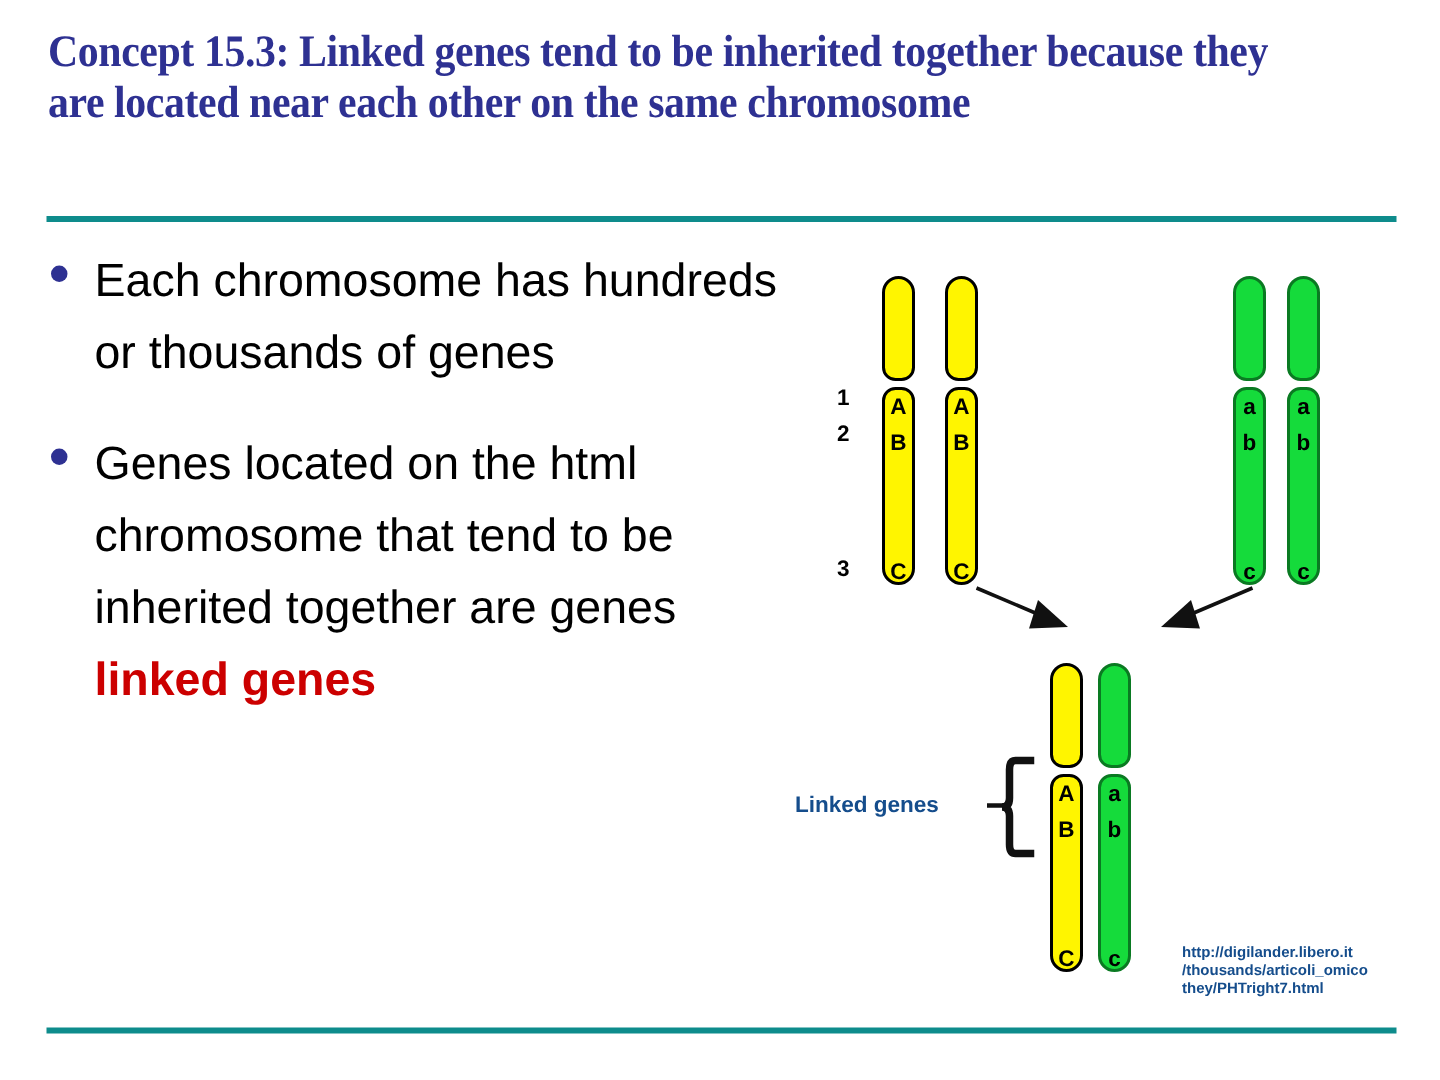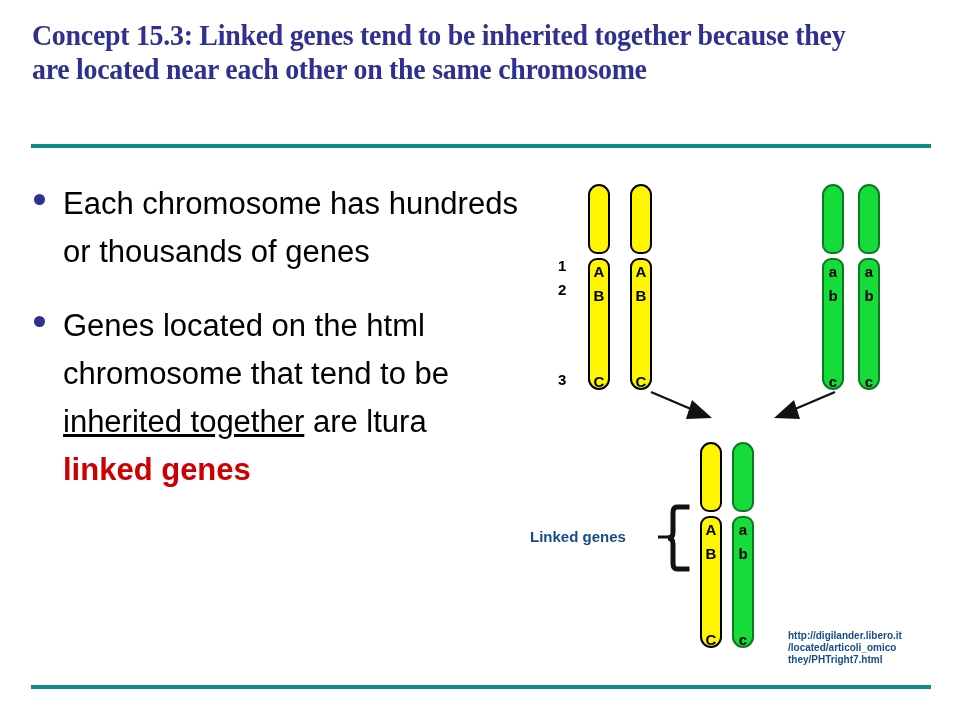--- a/index.html
+++ b/index.html
@@ -43,21 +43,21 @@
     height: 4px;
     background: #0E8C8C;
   }
   .rule-top { top: 144px; }
   .rule-bottom { top: 685px; }
 
   
   .bullets {
     position: absolute;
     left: 28px;
-    top: 180px;
+    top: 163px;
     width: 490px;
   }
   .bullet-row {
     position: relative;
     display: block;
     padding-left: 35px;
     margin-bottom: 26px;
   }
   .bullet-dot {
     position: absolute;
@@ -67,21 +67,21 @@
     height: 11px;
     border-radius: 50%;
     background: #2E3192;
   }
   .bullet-text {
     font-family: "Liberation Sans", sans-serif;
     font-size: 31px;
     line-height: 48px;
     color: #000000;
   }
-  .u { text-decoration: underline; text-underline-offset: 2px; margin-top: 24px; }
+  .u { text-underline-offset: 2px; margin-top: 24px; }
   .kw {
     color: #CC0000;
     font-weight: bold;
   }
 
   
   .figure {
     position: absolute;
     left: 510px;
     top: 160px;
@@ -178,21 +178,21 @@
 
   <div class="bullets">
 
     <div class="bullet-row">
       <span class="bullet-dot"></span>
       <span class="bullet-text">Each chromosome has hundreds or thousands of genes</span>
     </div>
 
     <div class="bullet-row">
       <span class="bullet-dot"></span>
-      <span class="bullet-text"><span>Genes located on the html chromosome that tend to be </span><span class="u">inherited together</span><span> are ltura </span><span class="kw">linked genes</span></span>
+      <span class="bullet-text"><span>Genes located on the html chromosome that tend to be </span><span class="u">inherited together</span><span> are genes </span><span class="kw">linked genes</span></span>
     </div>
 
   </div>
 
   <div class="figure">
 
     <div class="num" style="left:48px; top:98px;">1</div>
     <div class="num" style="left:48px; top:122px;">2</div>
     <div class="num" style="left:48px; top:212px;">3</div>
 
@@ -261,21 +261,21 @@
       <path d="M22 3 L12 3 Q8 3 8 9 L8 28 Q8 34 3 34 Q8 34 8 40 L8 59 Q8 65 12 65 L22 65" fill="none" stroke="#111" stroke-width="5" stroke-linecap="square"></path>
     </svg>
 
     <div class="linked-label" style="left:20px; top:368px;">Linked genes</div>
     <svg class="arrow" style="left:148px; top:373px;" width="14" height="8" viewBox="0 0 14 8">
       <line x1="0" y1="4" x2="14" y2="4" stroke="#111" stroke-width="3"></line>
     </svg>
 
     <div class="credit" style="left:278px; top:470px;">
       <div>http://digilander.libero.it</div>
-      <div>/located/articoli_omico</div>
+      <div>/thousands/articoli_omico</div>
       <div>they/PHTright7.html</div>
     </div>
 
   </div>
 
   <div class="rule rule-bottom"></div>
 
 </div>
 
 </body></html>

